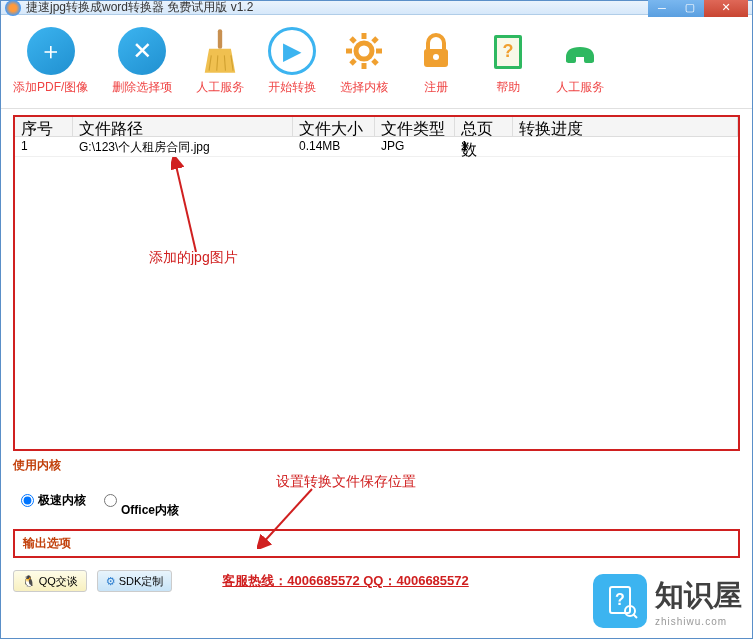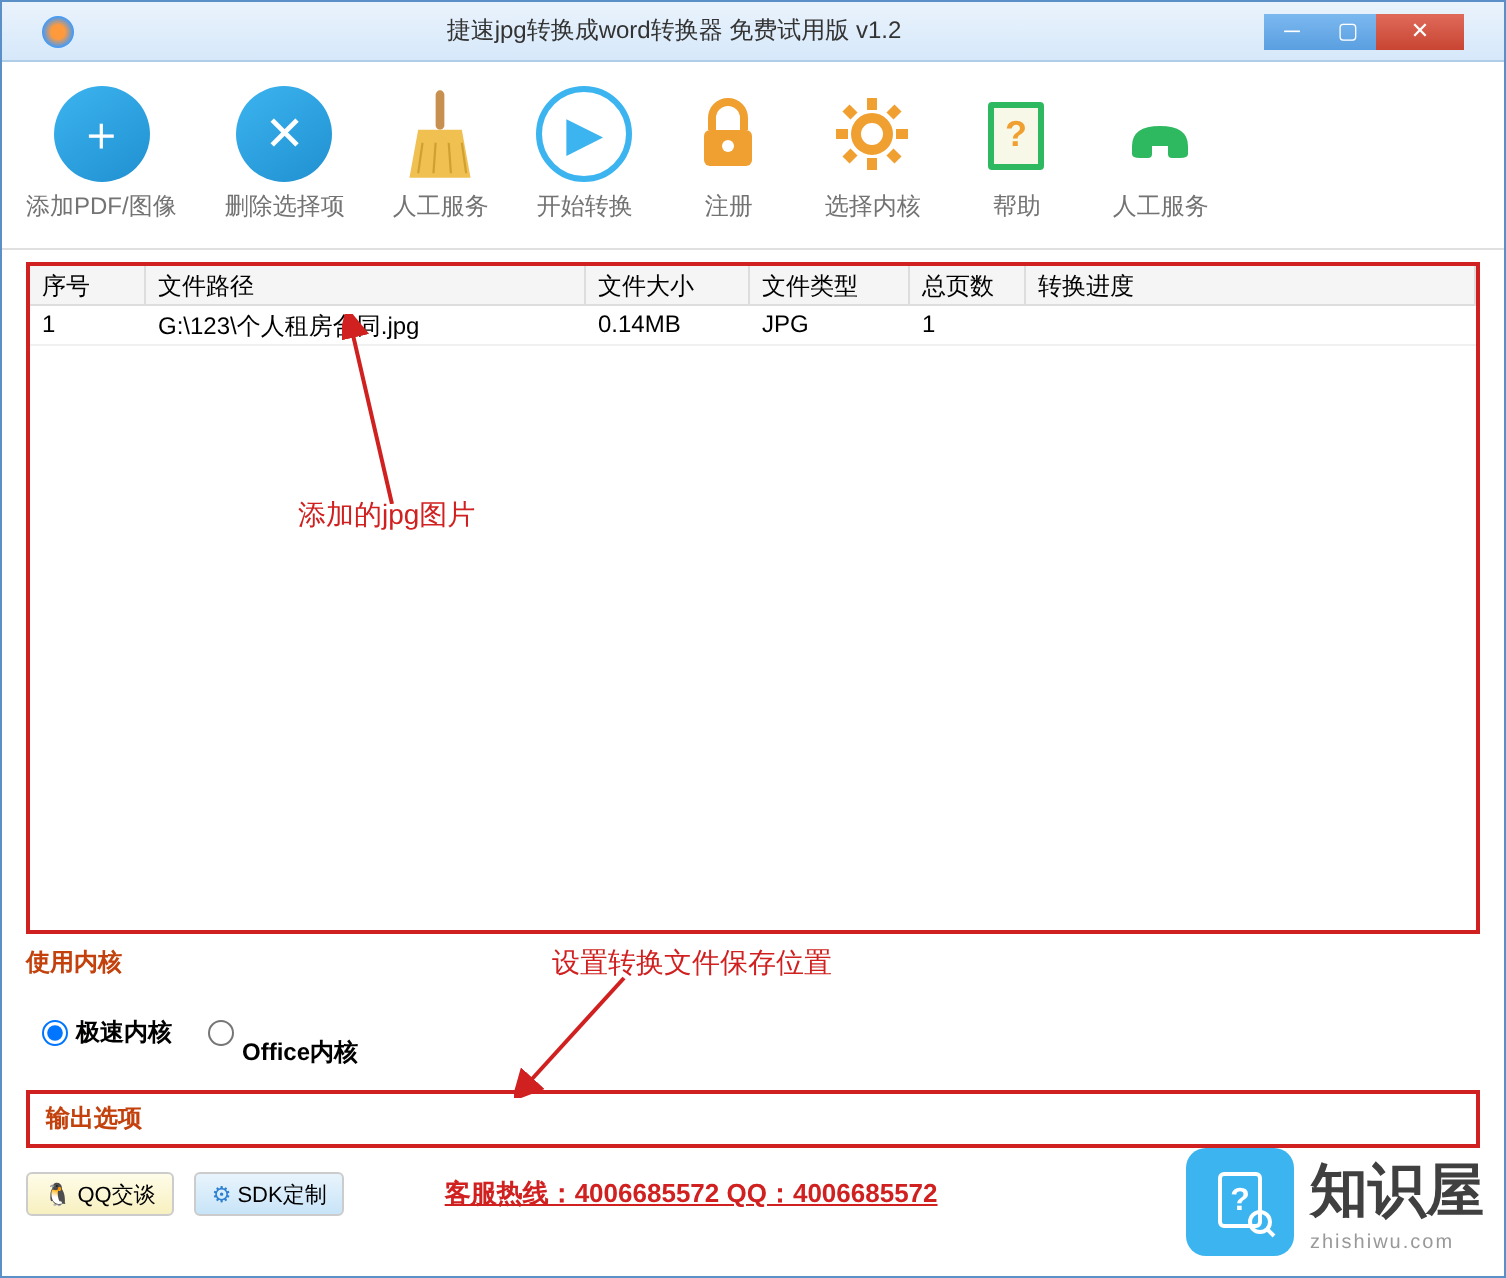--- a/index.html
+++ b/index.html
@@ -1,44 +1,44 @@
 <!DOCTYPE html>
 <html><head>
   <meta charset="utf-8">
   <style>
     * { margin: 0; padding: 0; box-sizing: border-box; }
     body { font-family: "Microsoft YaHei", SimSun, sans-serif; font-size: 12px; background: #fff; overflow: hidden; }
     
     .window { width: 753px; height: 639px; background: #fff; position: relative; border: 1px solid #5a8fc8; }
     
-    .titlebar { height: 30px; background: linear-gradient(#eaf3fc, #d6e8fa); display: flex; align-items: center; padding: 0 20px; border-bottom: 1px solid #b0cde8; text-align: center; }
+    .titlebar { height: 14px; background: linear-gradient(#eaf3fc, #d6e8fa); display: flex; align-items: center; padding: 0 4px; border-bottom: 1px solid #b0cde8; }
     .app-icon { width: 16px; height: 16px; margin-right: 5px; background: radial-gradient(circle, #ff9a3c 30%, #3c9aff 70%); border-radius: 50%; }
     .title-text { flex: 1; font-size: 12px; color: #333; }
     .win-btns { display: flex; gap: 0; }
     .win-btn { width: 28px; height: 18px; display: flex; align-items: center; justify-content: center; font-size: 11px; color: #fff; cursor: pointer; }
     .wb-min { background: linear-gradient(#7bb8f0, #5a9fe0); }
     .wb-max { background: linear-gradient(#7bb8f0, #5a9fe0); }
     .wb-close { background: linear-gradient(#e06a5a, #c84532); width: 44px; }
     
     .toolbar { height: 94px; background: #fff; display: flex; align-items: center; padding: 8px 12px; gap: 24px; border-bottom: 1px solid #e0e0e0; }
     .tool-item { display: flex; flex-direction: column; align-items: center; gap: 4px; cursor: pointer; }
     .tool-icon { width: 48px; height: 48px; border-radius: 50%; display: flex; align-items: center; justify-content: center; font-size: 24px; color: #fff; }
     .ti-add { background: linear-gradient(145deg, #3cb4f0, #2090d0); }
     .ti-del { background: linear-gradient(145deg, #3cb4f0, #2090d0); }
     .ti-clear { background: transparent; }
     .ti-clear svg { width: 44px; height: 48px; }
     .ti-start { background: #fff; border: 3px solid #3cb4f0; color: #3cb4f0; }
     .ti-core { background: transparent; color: #f0a030; }
     .ti-reg { background: transparent; }
     .ti-help { background: transparent; }
     .ti-serv { background: transparent; color: #2eb860; }
-    .tool-label { font-size: 12px; color: #737373; }
+    .tool-label { font-size: 12px; color: #ef4444; }
     
     .list-area { margin: 6px 12px; border: 2px solid #d02020; height: 336px; background: #fff; position: relative; }
-    .list-header { display: flex; background: #f5f5f5; border-bottom: 1px solid #ddd; height: 20px; font-size: 12px; justify-content: space-between; }
+    .list-header { display: flex; background: #f5f5f5; border-bottom: 1px solid #ddd; height: 20px; font-size: 16px; justify-content: space-between; }
     .list-header > div { padding: 2px 6px; border-right: 1px solid #ddd; }
     .col-seq { width: 58px; }
     .col-path { width: 220px; }
     .col-size { width: 82px; }
     .col-type { width: 80px; }
     .col-pages { width: 58px; }
     .col-prog { flex: 1; }
     .list-row { display: flex; height: 20px; font-size: 12px; border-bottom: 1px solid #f0f0f0; }
     .list-row > div { padding: 2px 6px; }
     
@@ -100,50 +100,50 @@
             <line x1="18" y1="26" x2="17" y2="40" stroke="#d0a030"></line>
             <line x1="24" y1="26" x2="25" y2="40" stroke="#d0a030"></line>
             <line x1="30" y1="26" x2="32" y2="40" stroke="#d0a030"></line>
           </svg>
       </div>
       <div class="tool-label">人工服务</div>
     </div>
     <div class="tool-item">
       <div class="tool-icon ti-start">▶</div>
       <div class="tool-label">开始转换</div>
-    </div>
-    <div class="tool-item">
-      <div class="tool-icon ti-reg">
-        <svg width="44" height="44" viewBox="0 0 44 44">
-            <rect x="10" y="20" width="24" height="18" rx="3" fill="#f0a030"></rect>
-            <path d="M14 20 v-6 a8 8 0 0 1 16 0 v6" fill="none" stroke="#f0a030" stroke-width="4"></path>
-            <circle cx="22" cy="28" r="3" fill="#fff"></circle>
-          </svg>
-      </div>
-      <div class="tool-label">注册</div>
     </div>
     <div class="tool-item">
       <div class="tool-icon ti-core">
         <svg width="44" height="44" viewBox="0 0 44 44">
             <circle cx="22" cy="22" r="8" fill="none" stroke="#f0a030" stroke-width="5"></circle>
             <g stroke="#f0a030" stroke-width="5">
               <line x1="22" y1="4" x2="22" y2="10"></line>
               <line x1="22" y1="34" x2="22" y2="40"></line>
               <line x1="4" y1="22" x2="10" y2="22"></line>
               <line x1="34" y1="22" x2="40" y2="22"></line>
               <line x1="9" y1="9" x2="13" y2="13"></line>
               <line x1="31" y1="31" x2="35" y2="35"></line>
               <line x1="9" y1="35" x2="13" y2="31"></line>
               <line x1="31" y1="13" x2="35" y2="9"></line>
             </g>
           </svg>
       </div>
       <div class="tool-label">选择内核</div>
     </div>
     <div class="tool-item">
+      <div class="tool-icon ti-reg">
+        <svg width="44" height="44" viewBox="0 0 44 44">
+            <rect x="10" y="20" width="24" height="18" rx="3" fill="#f0a030"></rect>
+            <path d="M14 20 v-6 a8 8 0 0 1 16 0 v6" fill="none" stroke="#f0a030" stroke-width="4"></path>
+            <circle cx="22" cy="28" r="3" fill="#fff"></circle>
+          </svg>
+      </div>
+      <div class="tool-label">注册</div>
+    </div>
+    <div class="tool-item">
       <div class="tool-icon ti-help">
         <svg width="44" height="44" viewBox="0 0 44 44">
             <rect x="8" y="6" width="28" height="34" rx="2" fill="#2eb860"></rect>
             <rect x="11" y="9" width="22" height="28" fill="#f8f8e8"></rect>
             <text x="22" y="28" font-size="18" fill="#f0a030" text-anchor="middle" font-weight="bold">?</text>
           </svg>
       </div>
       <div class="tool-label">帮助</div>
     </div>
     <div class="tool-item">

